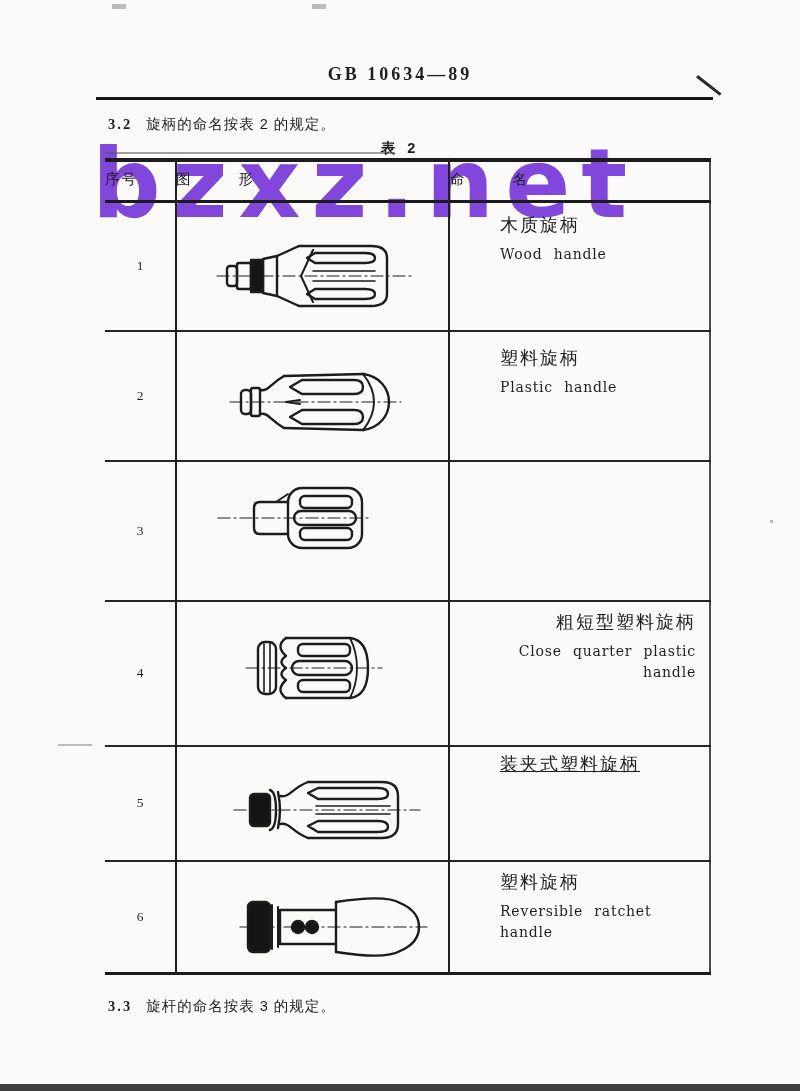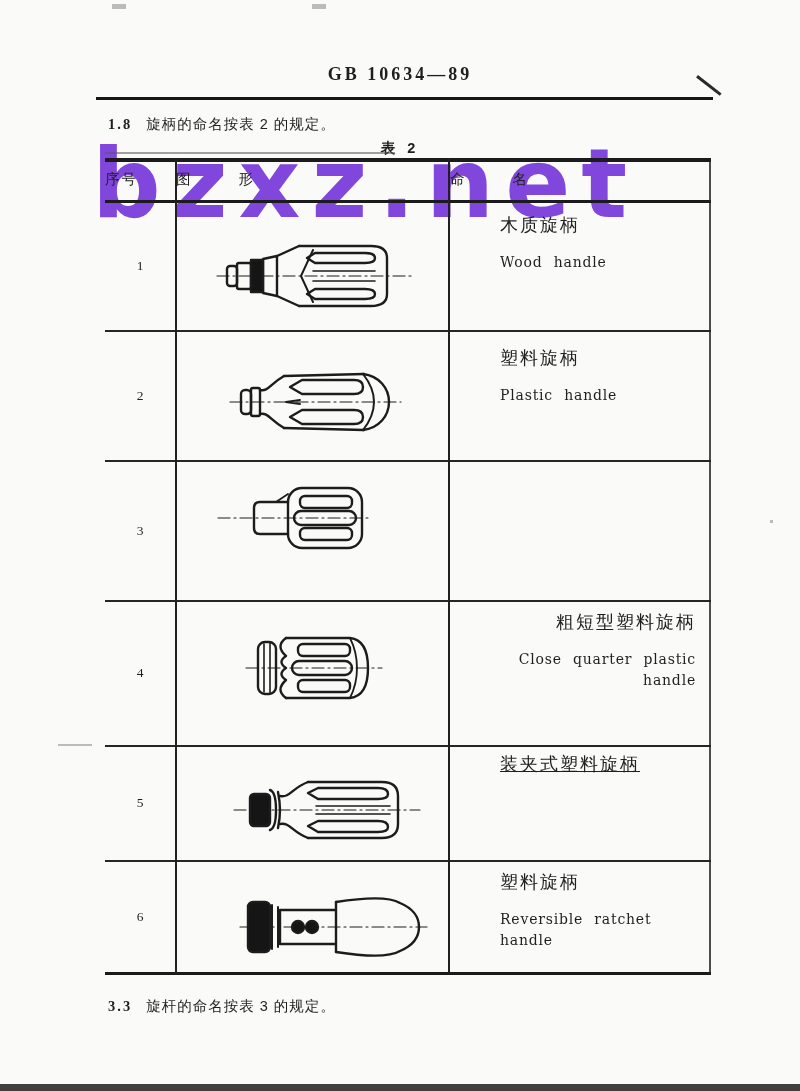--- a/index.html
+++ b/index.html
@@ -52,21 +52,21 @@
   .vline{position:absolute;top:0;height:817px;background:#202020;}
 
   .hcell{position:absolute;top:12px;font-size:14.5px;letter-spacing:2px;text-align:left;}
   .hcell.sp{word-spacing:40px;}
 
   .seq{position:absolute;width:70px;text-align:center;font-size:13.5px;font-family:"Liberation Serif", serif;}
 
   .namecell{position:absolute;left:395px;width:196px;}
   .name-zh{font-size:18px;letter-spacing:2px;}
   .name-en{
-    margin-top:15px;
+    margin-top:7px;
     font-family:"DejaVu Serif", serif;
     font-size:14px;letter-spacing:.8px;word-spacing:6px;
     line-height:21px;
   }
 
   .fig{z-index:3;}
   .fig svg{display:block;}
 
   
   .art{background:#9a9a96;opacity:.65;}
@@ -77,21 +77,21 @@
 
 <div class="page">
 
   <div class="abs watermark">bzxz.net</div>
 
   <div class="abs std-code">GB 10634—89</div>
   <div class="abs header-rule"></div>
   <div class="abs header-tick"></div>
 
   <div class="abs para sec32">
-    <span class="num">1.8</span><span>旋柄的命名按表 2 的规定。</span>
+    <span class="num">3.2</span><span>旋柄的命名按表 2 的规定。</span>
   </div>
 
   <div class="abs tbl-caption">表 2</div>
 
   <div class="abs tbl">
     <div class="hline ghost" style="top:-6px;"></div>
     <div class="hline top" style="top:0;"></div>
     <div class="hline hdr" style="top:42px;"></div>
     <div class="hline row" style="top:172px;"></div>
     <div class="hline row" style="top:302px;"></div>

